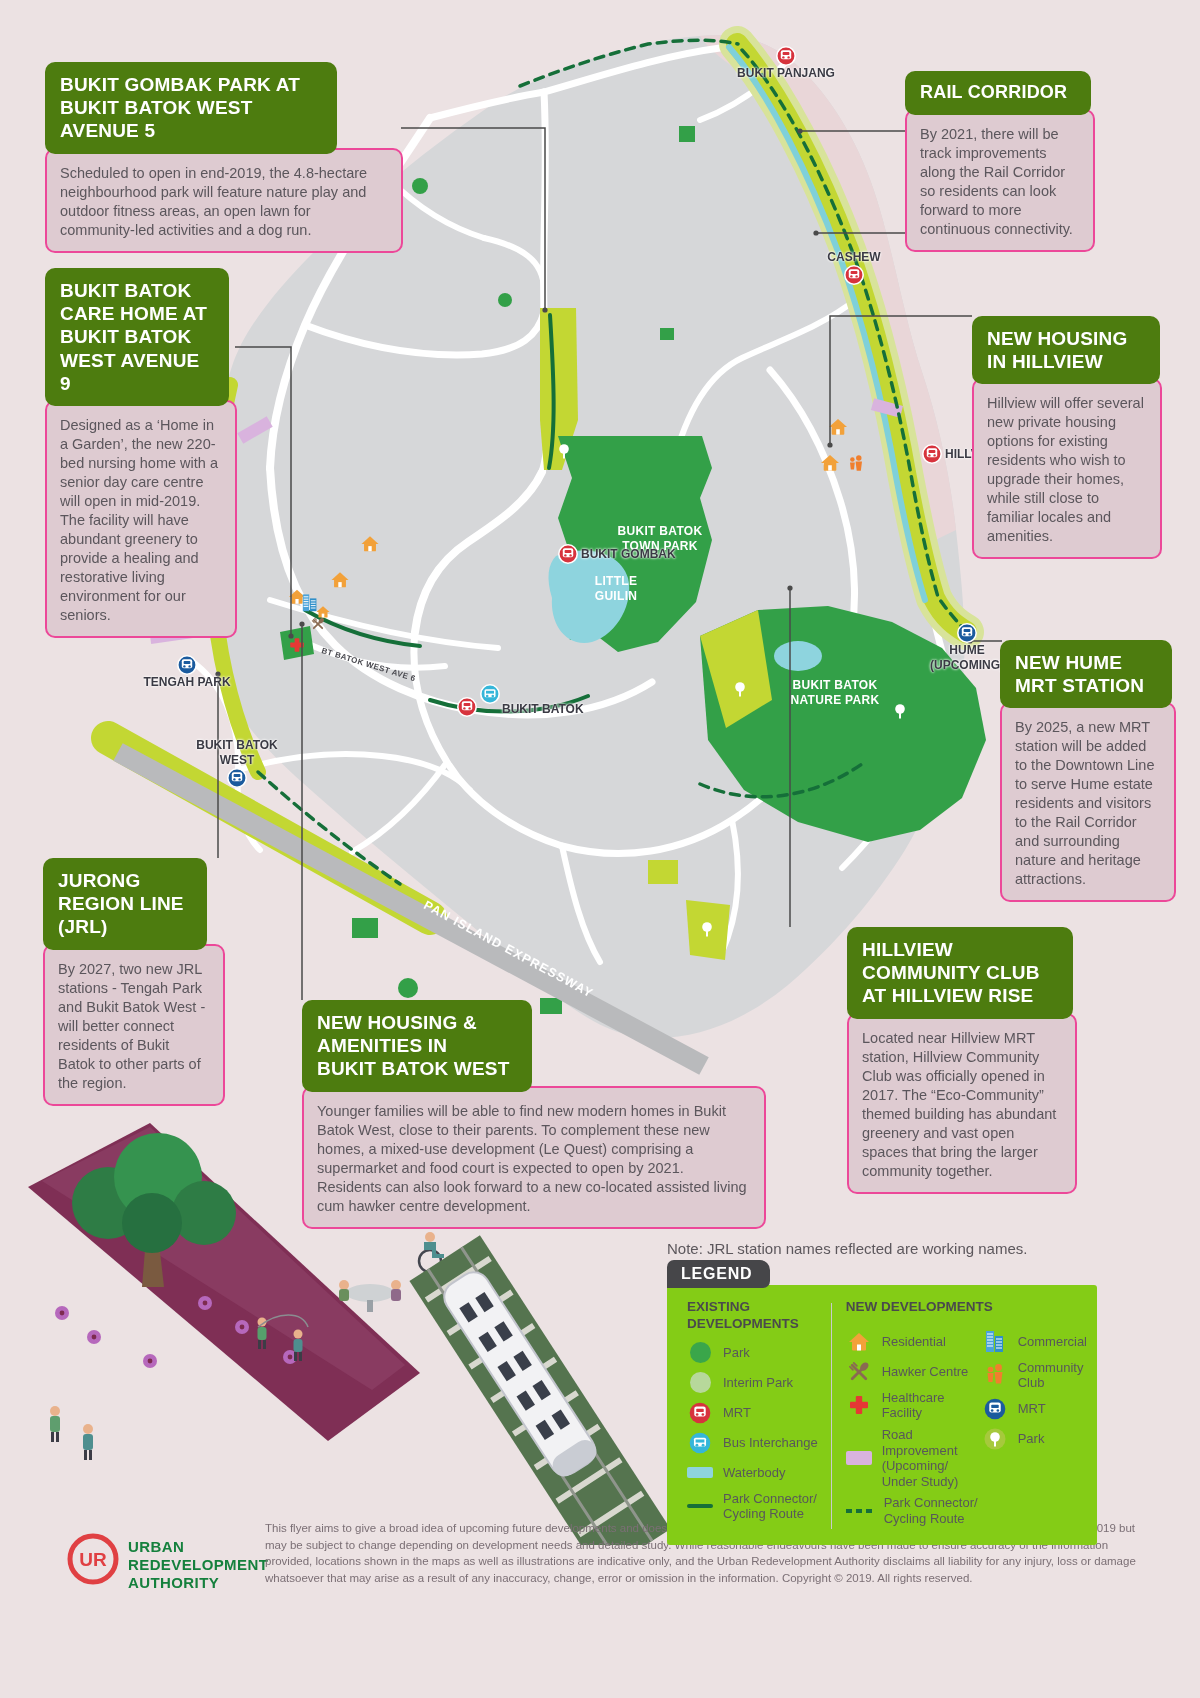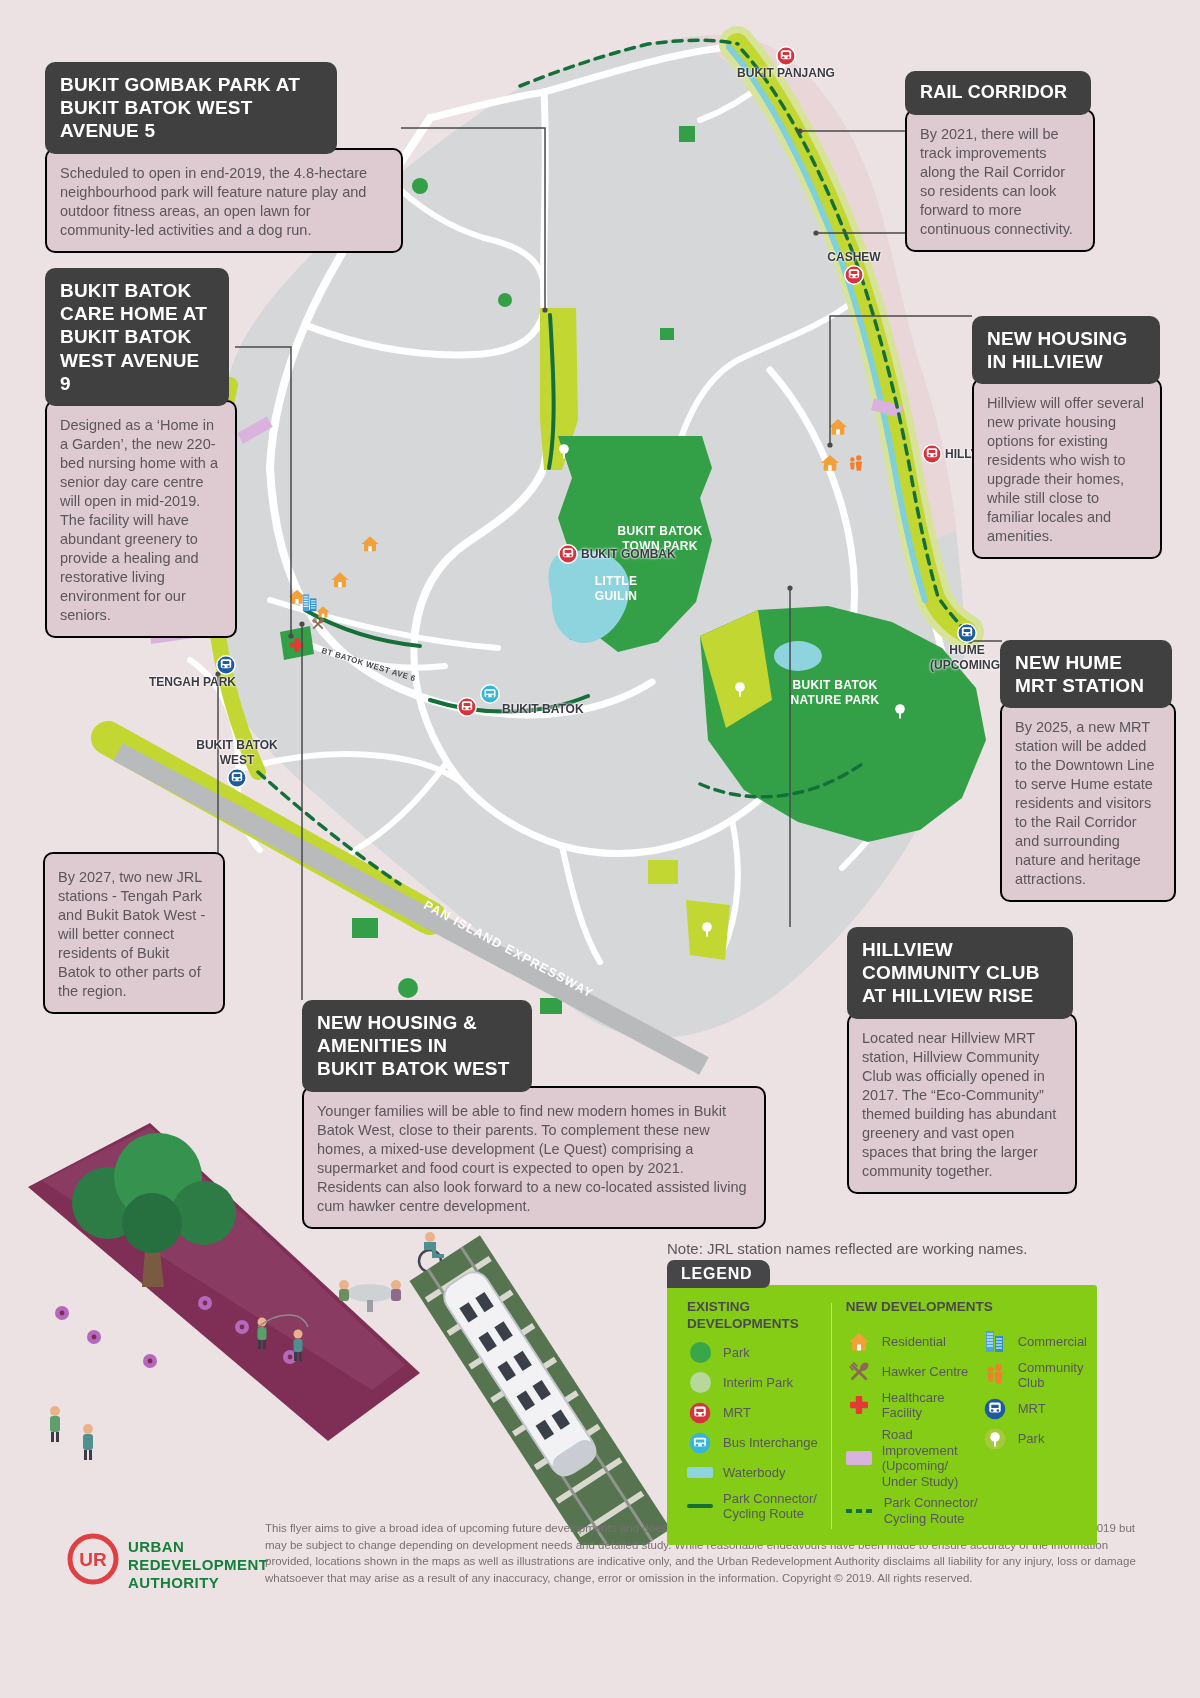--- a/index.html
+++ b/index.html
@@ -4,23 +4,23 @@
 <style>
   html,body{margin:0;padding:0;}
   .page{position:relative;width:1200px;height:1698px;background:#ece2e3;overflow:hidden;
         font-family:"Liberation Sans",sans-serif;}
   .pre{white-space:pre-line;}
   svg{display:block;}
   .map-svg{position:absolute;left:0;top:0;}
 
   
   .callout{position:absolute;z-index:30;}
-  .co-header{position:relative;z-index:2;background:#404040;color:#fff;font-weight:bold;
+  .co-header{position:relative;z-index:2;background:#4d7c0f;color:#fff;font-weight:bold;
              font-size:19px;line-height:1.22;padding:11px 15px;border-radius:10px;letter-spacing:.2px;}
-  .co-body{position:relative;z-index:1;margin-top:-6px;background:#decbd1;border:2px solid #000000;
+  .co-body{position:relative;z-index:1;margin-top:-6px;background:#decbd1;border:2px solid #ec4899;
            border-radius:10px;color:#5b565c;font-size:14.5px;line-height:19px;padding:14px 13px 11px 13px;}
 
   
   .map-label{position:absolute;z-index:12;color:#fff;font-weight:bold;text-align:center;
              font-size:12px;line-height:1.25;letter-spacing:.3px;}
   .road-label{position:absolute;z-index:12;color:#fff;font-weight:bold;font-size:12.5px;
               letter-spacing:1.2px;transform:rotate(28.3deg);transform-origin:left top;}
   .ave-label{position:absolute;z-index:12;color:#4a4a50;font-weight:bold;font-size:8px;
              letter-spacing:.4px;transform:rotate(17deg);transform-origin:left top;}
 
@@ -324,21 +324,21 @@
           <circle r="9.2" fill="#1b5b9e" stroke="#fff" stroke-width="1.6"></circle>
           <rect x="-5.2" y="-5.8" width="10.4" height="9" rx="2" fill="#fff"></rect>
           <rect x="-3.4" y="-3.9" width="6.8" height="3" rx="0.8" fill="#1b5b9e"></rect>
           <circle cx="-2.6" cy="1.4" r="1.2" fill="#1b5b9e"></circle>
           <circle cx="2.6" cy="1.4" r="1.2" fill="#1b5b9e"></circle>
         </svg>
       </span>
     <span class="st-label pre">HUME
 (UPCOMING)</span>
   </div>
-  <div class="station" style="left:116px;top:655px;align-items:flex-end;">
+  <div class="station" style="left:127px;top:655px;">
     <span class="st-icon">
         <svg width="20" height="20" viewBox="-10 -10 20 20">
           <circle r="9.2" fill="#1b5b9e" stroke="#fff" stroke-width="1.6"></circle>
           <rect x="-5.2" y="-5.8" width="10.4" height="9" rx="2" fill="#fff"></rect>
           <rect x="-3.4" y="-3.9" width="6.8" height="3" rx="0.8" fill="#1b5b9e"></rect>
           <circle cx="-2.6" cy="1.4" r="1.2" fill="#1b5b9e"></circle>
           <circle cx="2.6" cy="1.4" r="1.2" fill="#1b5b9e"></circle>
         </svg>
       </span>
     <span class="st-label">TENGAH PARK</span>
@@ -383,20 +383,23 @@
 MRT STATION</div>
     <div class="co-body" style="width:146px;">By 2025, a new MRT station will be added to the Downtown Line to serve Hume estate residents and visitors to the Rail Corridor and surrounding nature and heritage attractions.</div>
   </div>
   <div class="callout" style="left:847px;top:927px;">
     <div class="co-header pre" style="width:196px;">HILLVIEW
 COMMUNITY CLUB
 AT HILLVIEW RISE</div>
     <div class="co-body" style="width:200px;">Located near Hillview MRT station, Hillview Community Club was officially opened in 2017. The “Eco-Community” themed building has abundant greenery and vast open spaces that bring the larger community together.</div>
   </div>
   <div class="callout" style="left:43px;top:858px;">
+    <div class="co-header pre" style="width:134px;">JURONG
+REGION LINE
+(JRL)</div>
     <div class="co-body" style="width:152px;">By 2027, two new JRL stations - Tengah Park and Bukit Batok West - will better connect residents of Bukit Batok to other parts of the region.</div>
   </div>
   <div class="callout" style="left:302px;top:1000px;">
     <div class="co-header pre" style="width:200px;">NEW HOUSING &amp;
 AMENITIES IN
 BUKIT BATOK WEST</div>
     <div class="co-body" style="width:434px;">Younger families will be able to find new modern homes in Bukit Batok West, close to their parents. To complement these new homes, a mixed-use development (Le Quest) comprising a supermarket and food court is expected to open by 2021. Residents can also look forward to a new co-located assisted living cum hawker centre development.</div>
   </div>
 
   <div class="note">Note: JRL station names reflected are working names.</div>

